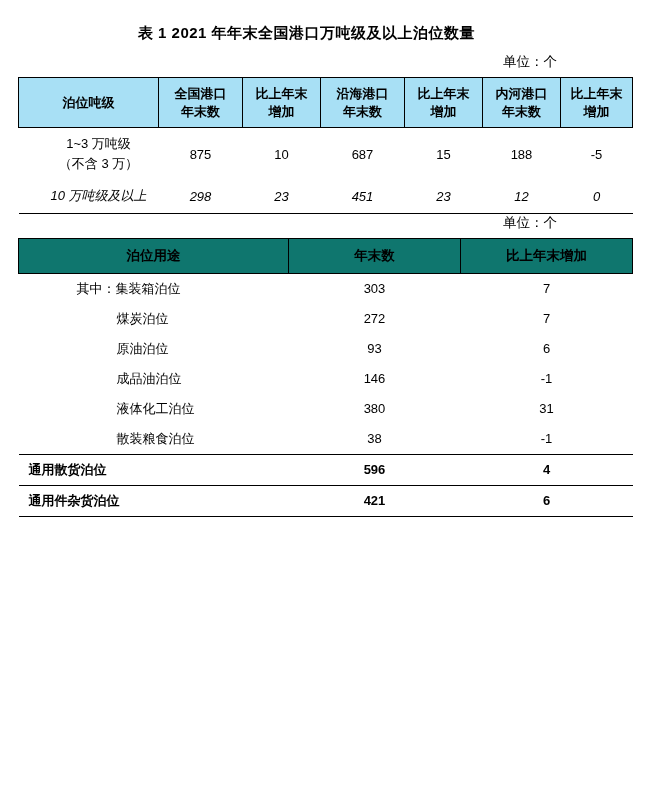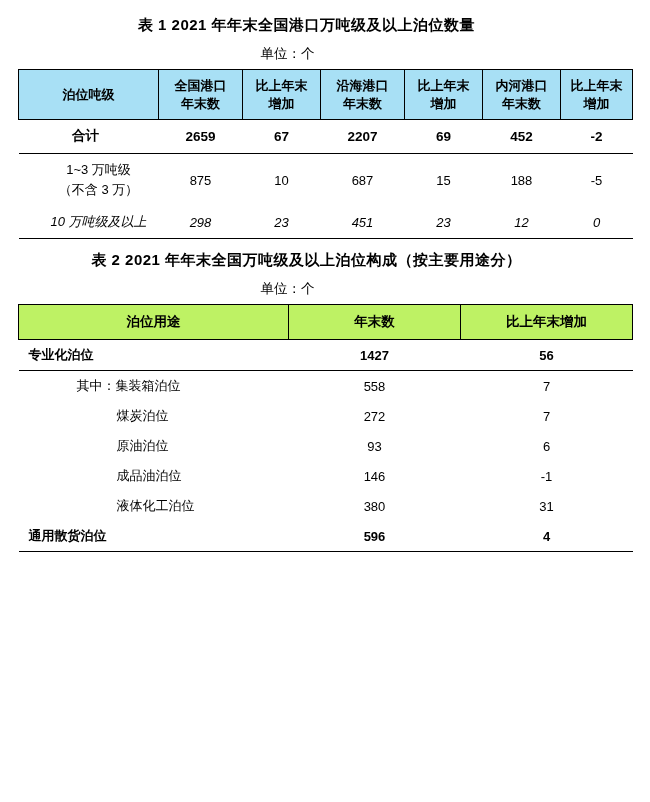--- a/index.html
+++ b/index.html
@@ -12,32 +12,32 @@
     height: 802px;
     font-family: "Liberation Sans", "DejaVu Sans", sans-serif;
     color: #000000;
     position: relative;
     overflow: hidden;
   }
   .page {
     width: 613px;
     height: 802px;
     box-sizing: border-box;
-    padding: 4px 18px;
+    padding: 12px 18px;
   }
   .table-title {
     text-align: center;
     font-size: 15px;
     font-weight: bold;
     letter-spacing: 0.5px;
     padding-top: 12px;
     padding-bottom: 10px;
   }
   .unit-line {
-    text-align: center;
+    text-align: right;
     font-size: 13.5px;
     padding-right: 38px;
     padding-bottom: 6px;
   }
   table {
     border-collapse: collapse;
     width: 614px;
     margin: 0 auto;
     table-layout: fixed;
   }
@@ -78,21 +78,21 @@
   .t1 .rowline td {
     border-bottom: 1px solid #000;
   }
   .t1 .botline td {
     border-bottom: 1.6px solid #000;
     font-style: italic;
   }
 
   
   .t2 th {
-    background: #bef264;
+    background: #0f766e;
     border: 1px solid #000;
     font-size: 13.5px;
     font-weight: bold;
     padding: 8px 2px;
     text-align: center;
     vertical-align: middle;
     margin-top: 41px;
   }
   .t2 td {
     font-size: 13px;
@@ -170,29 +170,20 @@
           <span>年末数</span>
         </th>
         <th>
           <span>比上年末</span><br>
           <span>增加</span>
         </th>
       </tr>
     </thead>
     <tbody>
 
-      <tr class="total rowline">
-        <td class="cat center">合计</td>
-        <td class="num">2659</td>
-        <td class="num">67</td>
-        <td class="num">2207</td>
-        <td class="num">69</td>
-        <td class="num">452</td>
-        <td class="num">-2</td>
-      </tr>
 
       <tr>
         <td class="cat">
           <span>1~3 万吨级</span><br>
           <span>（不含 3 万）</span>
         </td>
         <td class="num">875</td>
         <td class="num">10</td>
         <td class="num">687</td>
         <td class="num">15</td>
@@ -207,45 +198,39 @@
         <td class="num">298</td>
         <td class="num">23</td>
         <td class="num">451</td>
         <td class="num">23</td>
         <td class="num">12</td>
         <td class="num">0</td>
       </tr>
     </tbody>
   </table>
 
-  <div class="table-title">表 2    2021 年年末全国万吨级及以上泊位构成（按主要用途分）</div>
   <div class="unit-line">单位：个</div>
 
   <table class="t2">
     <colgroup>
       <col style="width:270px">
       <col style="width:172px">
       <col style="width:172px">
     </colgroup>
     <thead>
       <tr>
         <th>泊位用途</th>
         <th>年末数</th>
         <th>比上年末增加</th>
       </tr>
     </thead>
     <tbody>
-      <tr class="rline">
-        <td class="lbl bold">专业化泊位</td>
-        <td class="num bold">1427</td>
-        <td class="num bold">56</td>
-      </tr>
       <tr>
         <td class="lbl indent1">其中：集装箱泊位</td>
-        <td class="num">558</td>
+        <td class="num">303</td>
         <td class="num">7</td>
       </tr>
       <tr>
         <td class="lbl indent2">煤炭泊位</td>
         <td class="num">272</td>
         <td class="num">7</td>
       </tr>
       <tr>
         <td class="lbl indent2">原油泊位</td>
         <td class="num">93</td>
@@ -253,22 +238,32 @@
       </tr>
       <tr>
         <td class="lbl indent2">成品油泊位</td>
         <td class="num">146</td>
         <td class="num">-1</td>
       </tr>
       <tr>
         <td class="lbl indent2">液体化工泊位</td>
         <td class="num">380</td>
         <td class="num">31</td>
+      </tr>
+      <tr class="rline">
+        <td class="lbl indent2">散装粮食泊位</td>
+        <td class="num">38</td>
+        <td class="num">-1</td>
       </tr>
       <tr class="rline">
         <td class="lbl bold">通用散货泊位</td>
         <td class="num bold">596</td>
         <td class="num bold">4</td>
       </tr>
+      <tr class="thickline">
+        <td class="lbl bold">通用件杂货泊位</td>
+        <td class="num bold">421</td>
+        <td class="num bold">6</td>
+      </tr>
     </tbody>
   </table>
 
 </div>
 
 </body></html>

